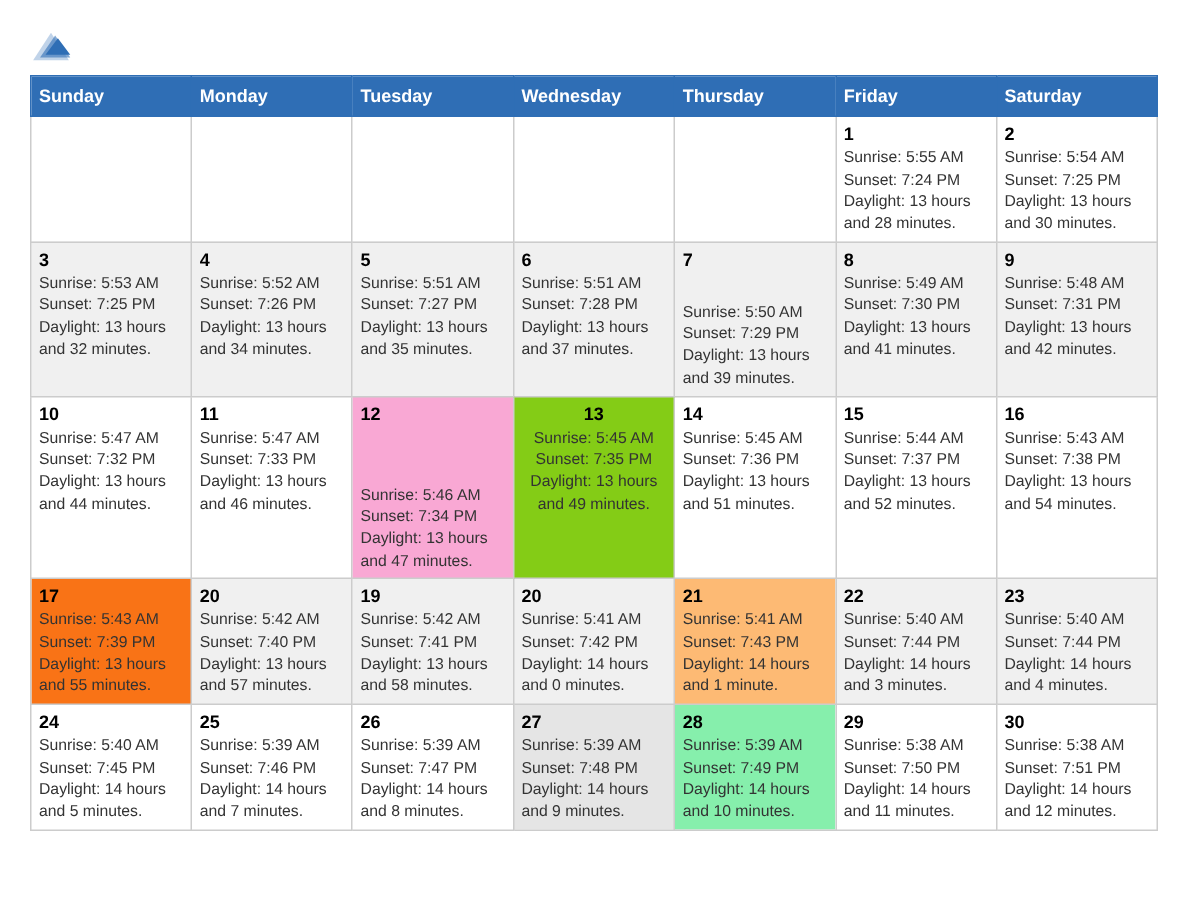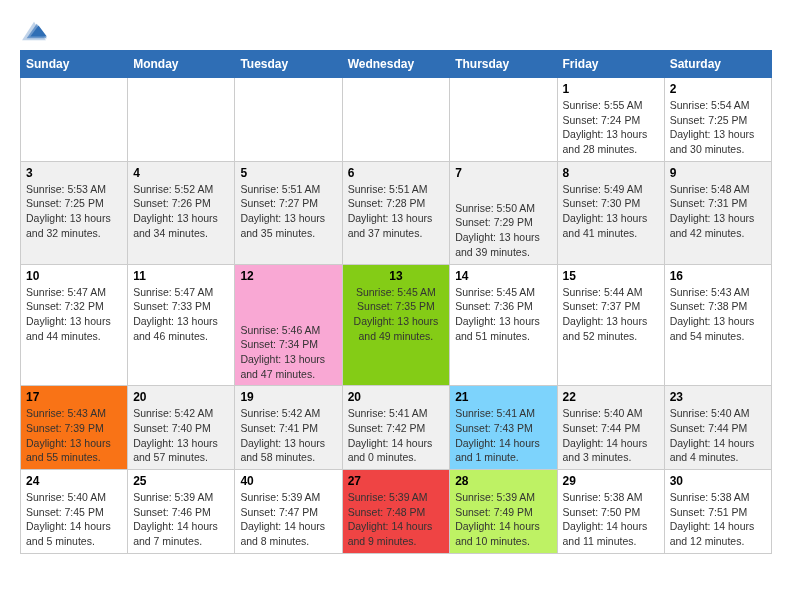--- a/index.html
+++ b/index.html
@@ -271,21 +271,21 @@
 Daylight: 13 hours
 and 58 minutes.</div>
         </td>
         <td style="background: rgb(240, 240, 240);">
           <span class="day-number">20</span>
           <div class="day-info" style="white-space: pre-line;">Sunrise: 5:41 AM
 Sunset: 7:42 PM
 Daylight: 14 hours
 and 0 minutes.</div>
         </td>
-        <td style="background: #7dd3fc;">
+        <td style="background: #fdba74;">
           <span class="day-number">21</span>
           <div class="day-info" style="white-space: pre-line;">Sunrise: 5:41 AM
 Sunset: 7:43 PM
 Daylight: 14 hours
 and 1 minute.</div>
         </td>
         <td style="background: rgb(240, 240, 240); margin-top: 25px;">
           <span class="day-number">22</span>
           <div class="day-info" style="white-space: pre-line;">Sunrise: 5:40 AM
 Sunset: 7:44 PM
@@ -309,34 +309,34 @@
 and 5 minutes.</div>
         </td>
         <td style="background: rgb(255, 255, 255);">
           <span class="day-number">25</span>
           <div class="day-info" style="white-space: pre-line;">Sunrise: 5:39 AM
 Sunset: 7:46 PM
 Daylight: 14 hours
 and 7 minutes.</div>
         </td>
         <td style="background: rgb(255, 255, 255);">
-          <span class="day-number">40</span>
+          <span class="day-number">26</span>
           <div class="day-info" style="white-space: pre-line;">Sunrise: 5:39 AM
 Sunset: 7:47 PM
 Daylight: 14 hours
 and 8 minutes.</div>
         </td>
-        <td style="background: #ef4444;">
+        <td style="background: #e5e5e5;">
           <span class="day-number">27</span>
           <div class="day-info" style="white-space: pre-line;">Sunrise: 5:39 AM
 Sunset: 7:48 PM
 Daylight: 14 hours
 and 9 minutes.</div>
         </td>
-        <td style="background: #bef264;">
+        <td style="background: #86efac;">
           <span class="day-number">28</span>
           <div class="day-info" style="white-space: pre-line;">Sunrise: 5:39 AM
 Sunset: 7:49 PM
 Daylight: 14 hours
 and 10 minutes.</div>
         </td>
         <td style="background: rgb(255, 255, 255);">
           <span class="day-number">29</span>
           <div class="day-info" style="white-space: pre-line;">Sunrise: 5:38 AM
 Sunset: 7:50 PM

